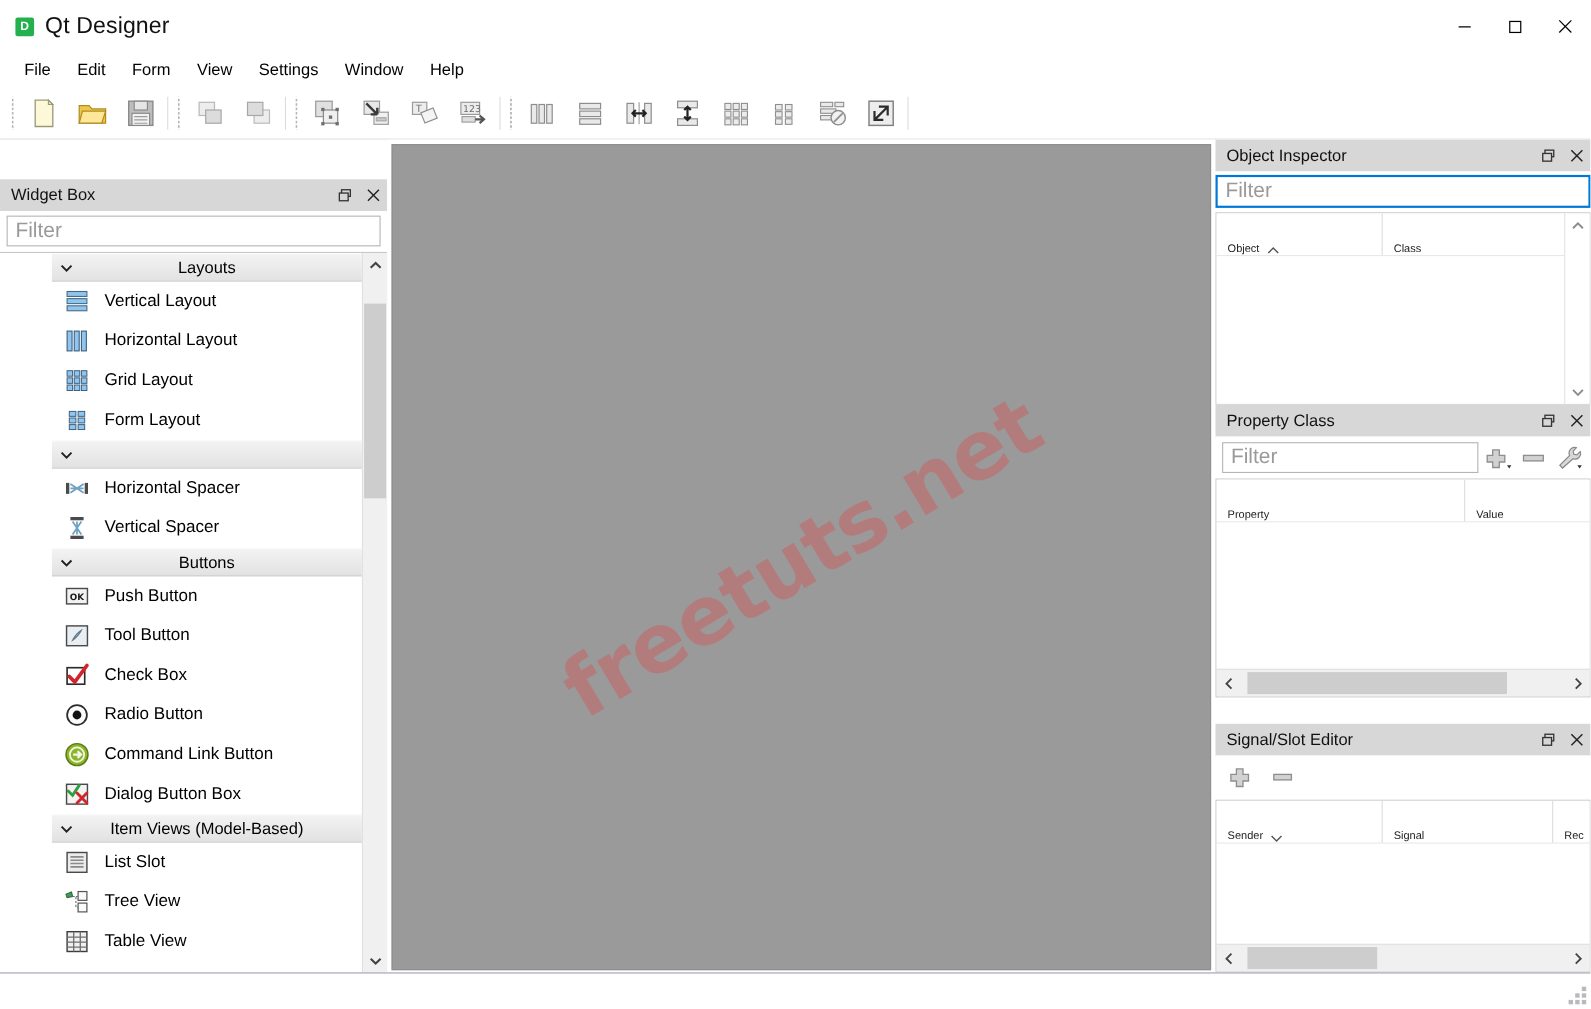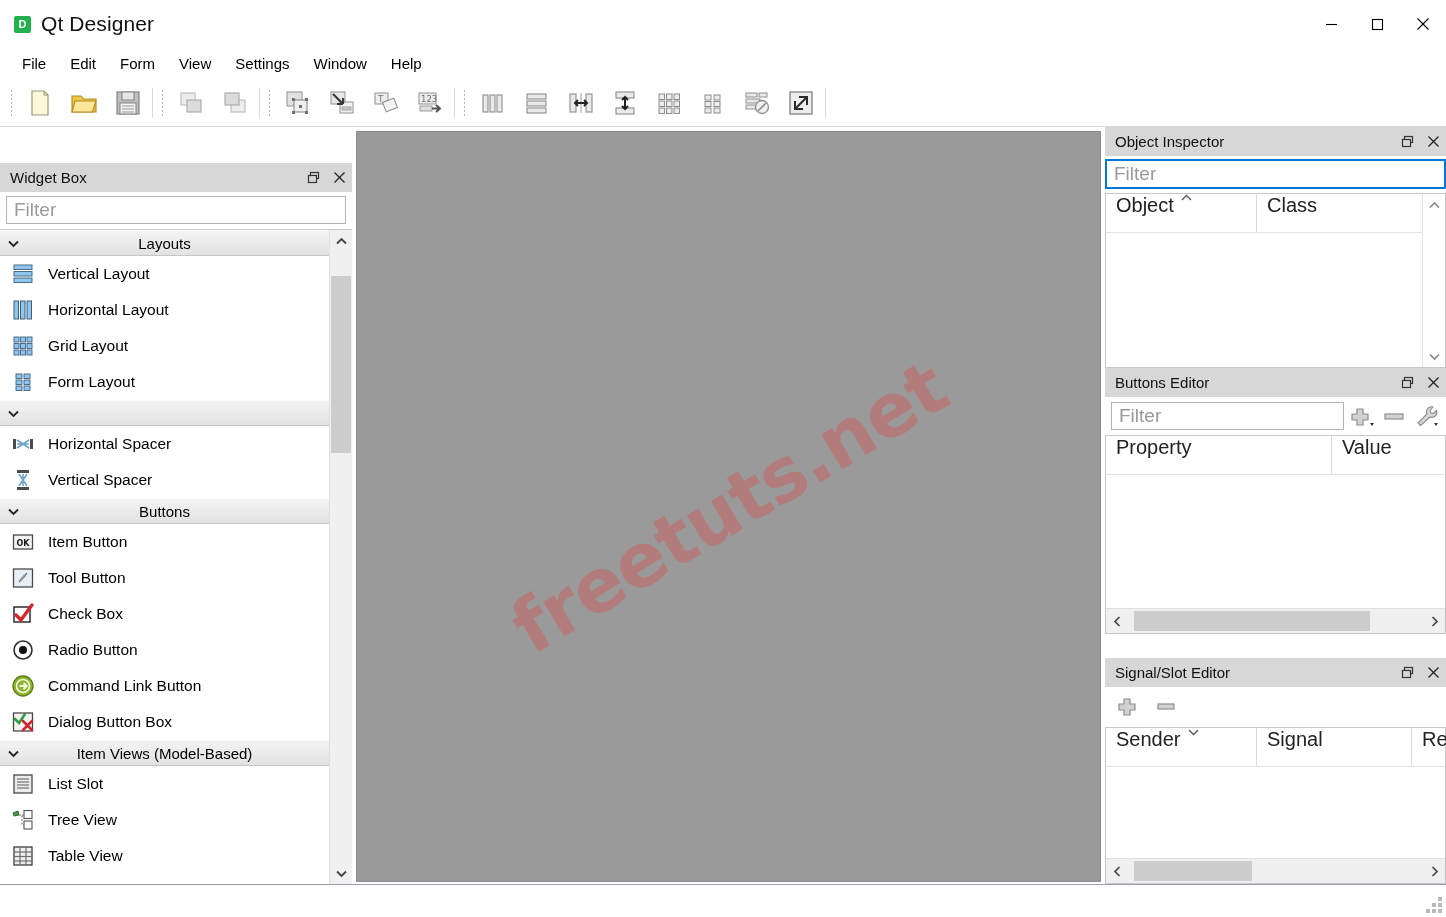--- a/index.html
+++ b/index.html
@@ -54,21 +54,21 @@
   .dock-body{flex:1 1 auto;min-height:0;display:flex;flex-direction:column;background:#fff;}
 
   
   .filter-wrap{padding:4px 6px 5px 6px;background:#fff;}
   .filter{width:100%;box-sizing:border-box;height:28px;border:1px solid #b4b4b4;background:#fff;
     padding:0 7px;font-family:"Liberation Sans",sans-serif;font-size:19px;color:#111;outline:none;}
   .filter::placeholder{color:#9a9a9a;}
   .filter.focused{border:2px solid #0078d7;height:30px;}
 
   
-  .wb-area{flex:1 1 auto;min-height:0;display:flex;border-top:1px solid #c8c8c8;}
+  .wb-area{flex:1 1 auto;min-height:0;display:flex;border-top:1px solid #c8c8c8;padding-left:47px;}
   .wb-list{flex:1 1 auto;overflow:hidden;background:#fff;position:relative;}
   .wb-cat{height:24px;display:flex;align-items:center;
     background:linear-gradient(#f3f3f3,#e2e2e2);border-top:1px solid #fbfbfb;border-bottom:1px solid #c6c6c6;
     font-size:15px;color:#000;position:relative;}
   .wb-cat .chev{width:26px;display:flex;align-items:center;justify-content:center;}
   .wb-cat .cat-label{position:absolute;left:0;right:0;text-align:center;}
   .wb-item{height:36px;display:flex;align-items:center;padding-left:8px;font-size:15.5px;color:#000;}
   .wb-ico{width:30px;height:28px;flex:0 0 30px;margin-right:10px;display:flex;align-items:center;justify-content:center;}
   .wb-scroll{width:22px;flex:0 0 22px;background:#f0f0f0;border-left:1px solid #e0e0e0;
     display:flex;flex-direction:column;align-items:center;position:relative;}
@@ -80,21 +80,21 @@
   .canvas{flex:1 1 auto;background:#9a9a9a;border:1px solid #8e8e8e;position:relative;overflow:hidden;}
   .watermark{position:absolute;left:50%;top:50%;transform:translate(-50%,-50%) rotate(-31deg);
     font-size:74px;font-weight:bold;color:#c36b6b;opacity:.62;white-space:nowrap;
     font-family:"DejaVu Sans",sans-serif;letter-spacing:-1px;}
 
   
   .tbl{flex:1 1 auto;min-height:0;display:flex;flex-direction:column;
     border:1px solid #c8c8c8;margin:0 0 0 0;background:#fff;}
   .tbl-head{height:38px;flex:0 0 38px;display:flex;align-items:center;background:#fff;
     border-bottom:1px solid #e3e3e3;}
-  .th{display:flex;align-items:flex-start;height:38px;padding-left:10px;font-size:20px;color:#222;
+  .th{display:flex;align-items:flex-end;height:38px;padding-left:10px;font-size:10px;color:#222;
     position:relative;box-sizing:border-box;}
   .th + .th{border-left:1px solid #dcdcdc;}
   .th .sort{margin-left:7px;display:inline-flex;align-items:center;}
   .tbl-rows{flex:1 1 auto;min-height:0;background:#fff;}
   .vscroll{width:22px;flex:0 0 22px;border-left:1px solid #e3e3e3;display:flex;flex-direction:column;
     justify-content:space-between;align-items:center;background:#fff;}
   .hscroll{height:24px;flex:0 0 24px;display:flex;align-items:center;background:#f0f0f0;border-top:1px solid #e0e0e0;}
   .hs-arrow{width:22px;height:24px;display:flex;align-items:center;justify-content:center;flex:0 0 22px;}
   .hs-track{flex:1 1 auto;height:24px;position:relative;}
   .hs-thumb{position:absolute;top:2px;height:20px;background:#cdcdcd;}
@@ -441,21 +441,21 @@
                 </span>
                 <span class="cat-label">Buttons</span>
               </div>
               <div class="wb-item">
                 <span class="wb-ico">
                   <svg width="24" height="24" viewBox="0 0 24 24">
                     <rect x="2.5" y="5" width="19" height="14" fill="#f2f2f2" stroke="#4a4a4a" stroke-width="1.3"></rect>
                     <text x="5.5" y="15.5" font-family="DejaVu Sans" font-size="8" font-weight="bold" fill="#1a1a1a">OK</text>
                   </svg>
                 </span>
-                <span>Item Button</span>
+                <span>Push Button</span>
               </div>
               <div class="wb-item">
                 <span class="wb-ico">
                   <svg width="24" height="24" viewBox="0 0 24 24">
                     <rect x="2.5" y="3" width="19" height="18" fill="#e9eef2" stroke="#4a4a4a" stroke-width="1.3"></rect>
                     <path d="M8 16 C10 12 13 9 16 7 C14 11 11 14 8 16 Z" fill="#9fb9cc" stroke="#5d7688" stroke-width="1"></path>
                   </svg>
                 </span>
                 <span>Tool Button</span>
               </div>
@@ -638,21 +638,21 @@
                     </svg>
                 </div>
               </div>
             </div>
           </div>
         </div>
       </div>
 
       <div class="dock" style="flex:0 0 266px;">
         <div class="dock-title">
-          <span class="t">Buttons Editor</span>
+          <span class="t">Property Class</span>
           <div class="dock-btn">
             <svg width="13" height="13" viewBox="0 0 13 13">
               <rect x="3.5" y="1.5" width="8" height="6" fill="none" stroke="#333" stroke-width="1.2"></rect>
               <rect x="1.5" y="4.5" width="8" height="7" fill="#d7d7d7" stroke="#333" stroke-width="1.2"></rect>
             </svg>
           </div>
           <div class="dock-btn">
             <svg width="13" height="13" viewBox="0 0 13 13">
                 <line x1="1.5" y1="1.5" x2="11.5" y2="11.5" stroke="#222" stroke-width="1.3"></line>
                 <line x1="11.5" y1="1.5" x2="1.5" y2="11.5" stroke="#222" stroke-width="1.3"></line>

